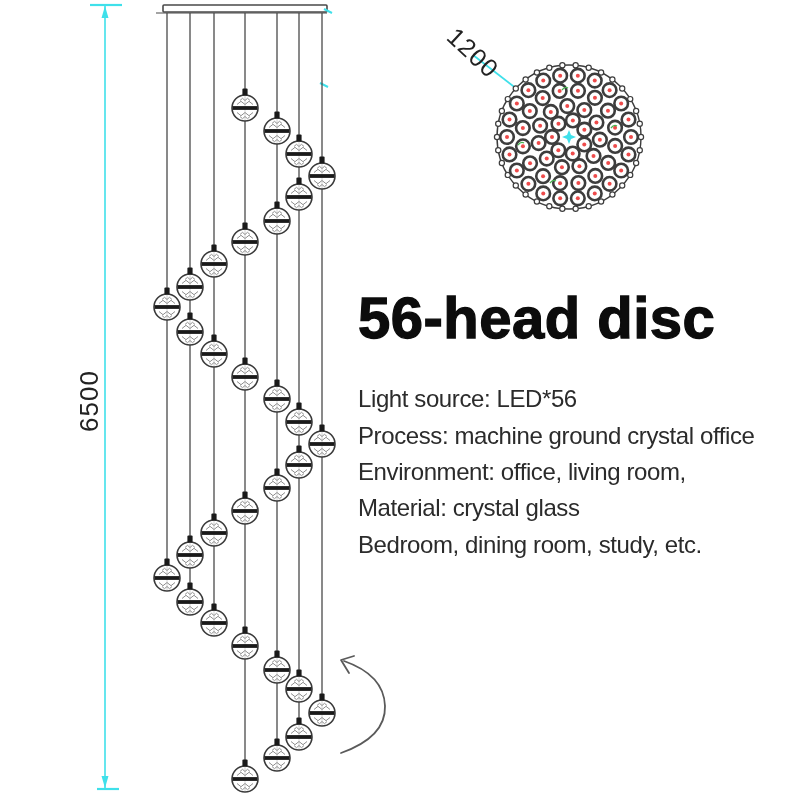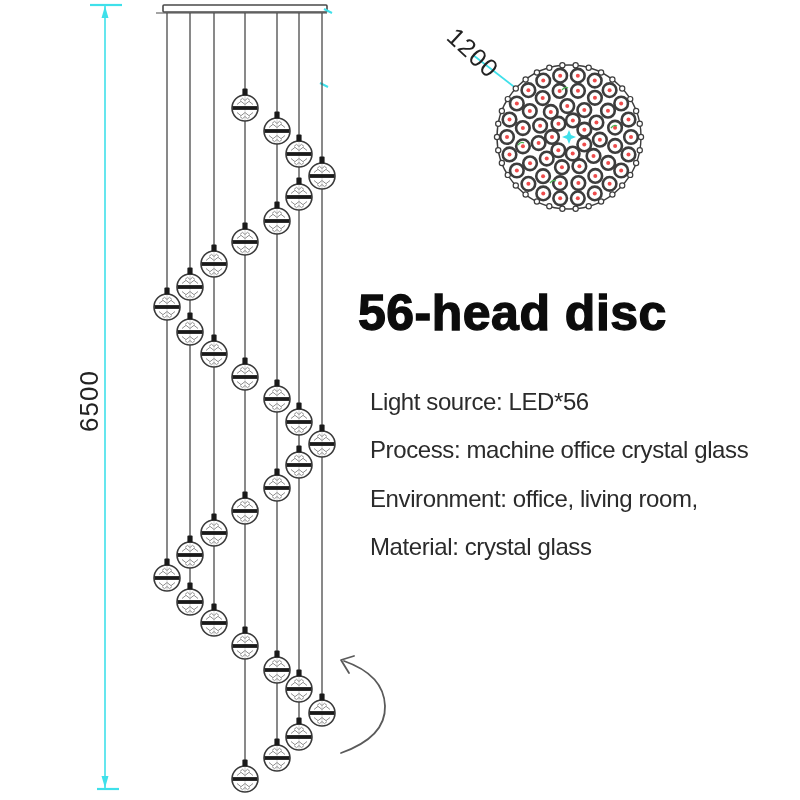--- a/index.html
+++ b/index.html
@@ -4,23 +4,23 @@
 <style>
   html,body{margin:0;padding:0;background:#ffffff;}
   .canvas{position:relative;width:800px;height:800px;background:#ffffff;overflow:hidden;
           font-family:"Liberation Sans",sans-serif;}
   #drawing{position:absolute;left:0;top:0;}
   .dim-v{position:absolute;left:74px;top:432px;transform:rotate(-90deg);transform-origin:0 0;
          font-size:26px;color:#222;letter-spacing:1px;white-space:nowrap;}
   .dim-d{position:absolute;left:461px;top:22px;transform:rotate(43deg);transform-origin:0 0;
          font-size:25px;color:#222;letter-spacing:1px;white-space:nowrap;}
   .info{position:absolute;left:358px;top:284px;width:430px;}
-  .info h1{margin:0 0 42px 0;font-size:50px;line-height:1.16;font-weight:bold;color:#0c0c0c;
+  .info h1{margin:0 0 30px 0;font-size:58px;line-height:1.16;font-weight:bold;color:#0c0c0c;
            letter-spacing:0.5px;-webkit-text-stroke:1.3px #0c0c0c;white-space:nowrap;}
-  .info p{margin:12px;font-size:24px;line-height:36.4px;color:#2b2b2b;letter-spacing:-0.4px;white-space:nowrap;}
+  .info p{margin:0;font-size:24px;line-height:36.4px;color:#2b2b2b;letter-spacing:-0.4px;white-space:nowrap;}
 </style>
 </head>
 <body>
 
 <div class="canvas">
   <svg id="drawing" width="800" height="800" viewBox="0 0 800 800">
       <line x1="90" y1="5" x2="122" y2="5" stroke="#3fe0ea" stroke-width="2.2"></line>
       <line x1="105" y1="6" x2="105" y2="788" stroke="#3fe0ea" stroke-width="1.6"></line>
       <polygon points="105,6 101.5,18 108.5,18" fill="#3fe0ea"></polygon>
       <polygon points="105,788 101.5,776 108.5,776" fill="#3fe0ea"></polygon>
@@ -440,17 +440,18 @@
       <path d="M 550 183 q 3 -4 6 -2" fill="none" stroke="#46b34e" stroke-width="1.3"></path>
       <polygon points="569,130 571,135 576,137 571,139 569,144 567,139 562,137 567,135" fill="#3fe0ea"></polygon>
     </svg>
 
   <div class="dim-v">6500</div>
   <div class="dim-d">1200</div>
 
   <div class="info">
     <h1>56-head disc</h1>
     <p>Light source: LED*56</p>
-    <p>Process: machine office crystal glass</p>
+    <p>Process: machine ground crystal office</p>
     <p>Environment: office, living room,</p>
     <p>Material: crystal glass</p>
+    <p>Bedroom, dining room, study, etc.</p>
   </div>
 </div>
 
 </body></html>

